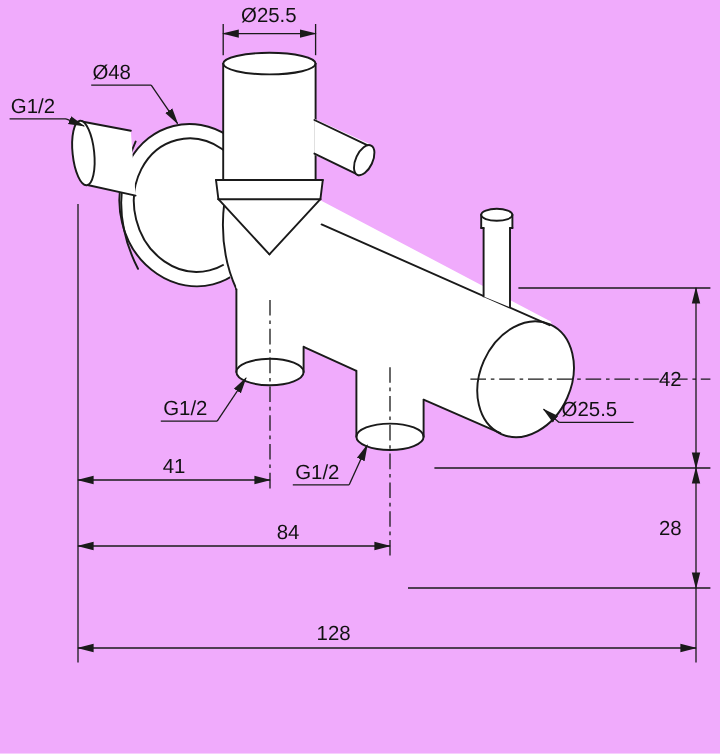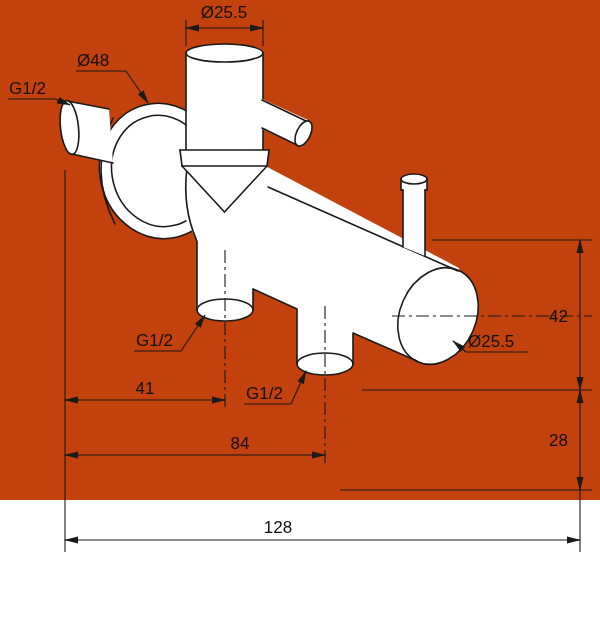--- a/index.html
+++ b/index.html
@@ -1,17 +1,17 @@
 <!DOCTYPE html>
 <html><head>
 <meta charset="utf-8">
 <style>
   html,body{margin:0;padding:0}
   body{width:600px;height:628px;background:#fff;font-family:"Liberation Sans",sans-serif;overflow:hidden}
-  .canvas{width:600px;height:500px;background:#c2410c}
+  .canvas{width:600px;height:628px;background:#f0abfc}
   svg{display:block}
   .part{stroke:#1a1a1a;stroke-width:1.6;fill:none;stroke-linejoin:round;stroke-linecap:round}
   .wfill{fill:#fff;stroke:none}
   .wshape{fill:#fff}
   .dims{stroke:#1a1a1a;stroke-width:1.1;fill:none;stroke-linecap:butt}
   .cl{stroke:#1a1a1a;stroke-width:1.1;fill:none;stroke-dasharray:13 4 3 4}
   .lbl{font-size:17px;fill:#111;stroke:none}
   .lbl.mid{text-anchor:middle}
   .lbl.end{text-anchor:end}
 </style>

